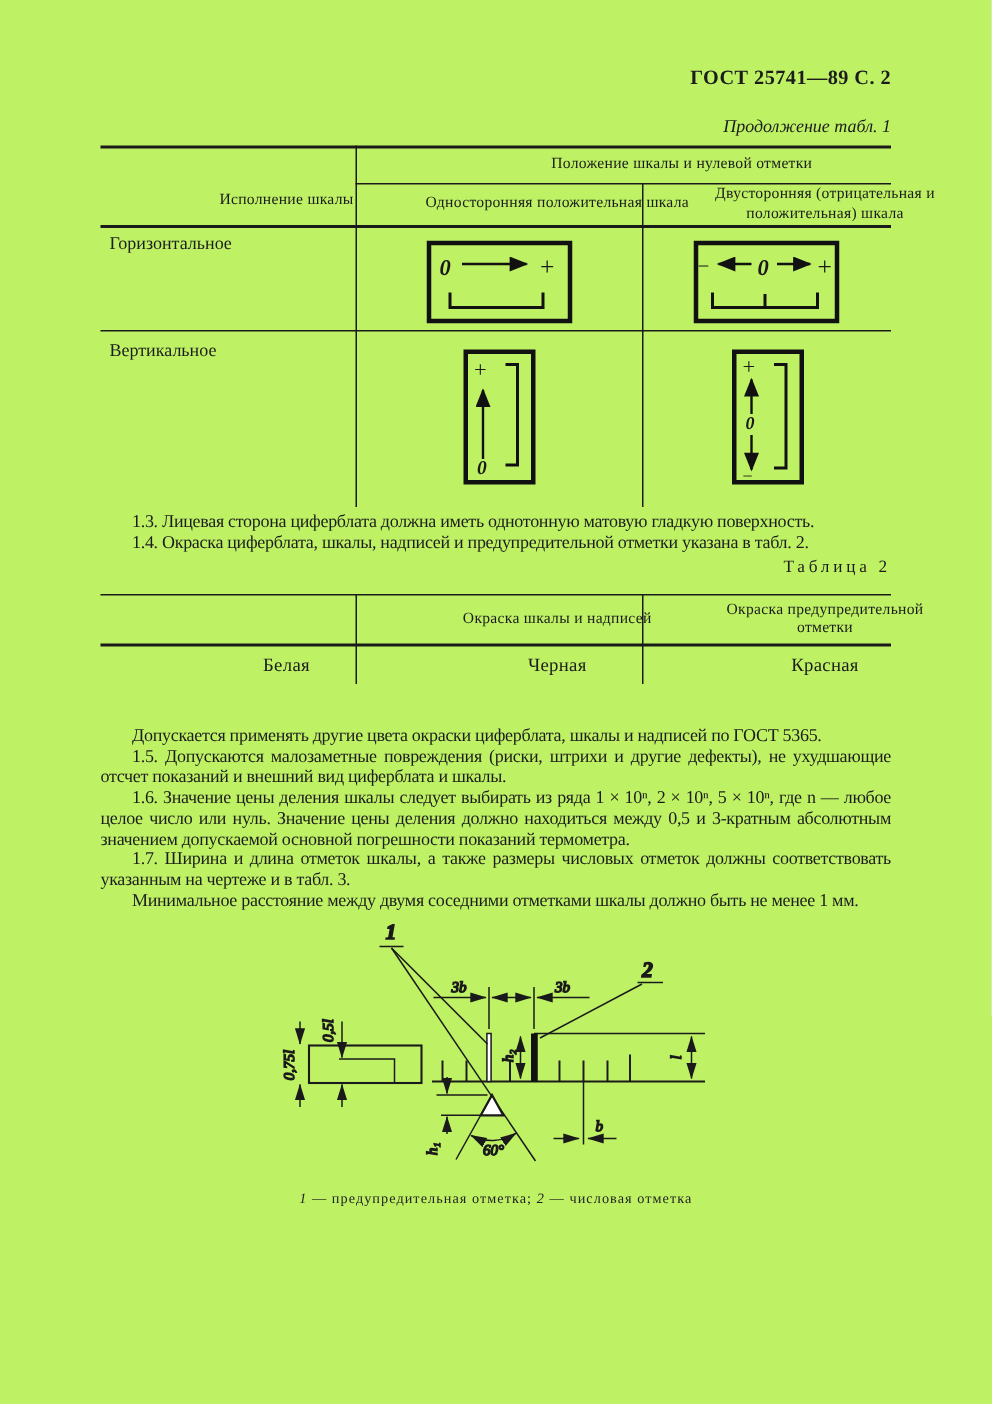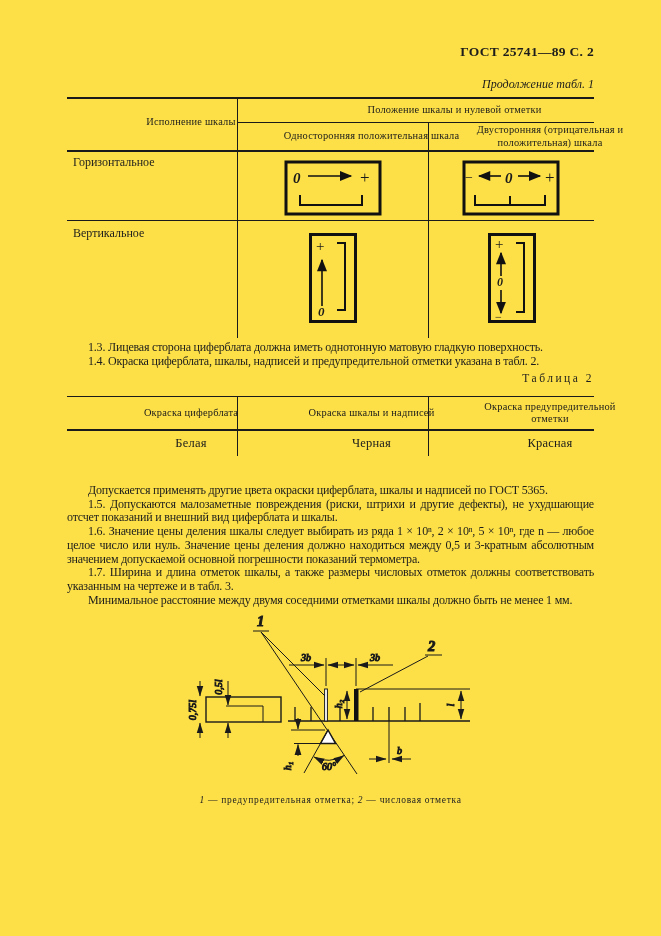--- a/index.html
+++ b/index.html
@@ -1,17 +1,17 @@
 <!DOCTYPE html>
 <html><head>
 <meta charset="utf-8">
 <style>
   html,body{margin:0;padding:0;background:#e8e8e8;}
   .sheet{
-    position:relative;width:661px;height:936px;background:#fde047;
+    position:relative;width:661px;height:936px;background:#bef264;
     font-family:"Liberation Serif","DejaVu Serif",serif;color:#1c1c1c;
     overflow:hidden;margin:0 auto;
   }
   .abs{position:absolute;}
   
   .gost-head{top:44px;right:67px;font-weight:bold;font-size:13.5px;letter-spacing:.3px;}
   .cont-note{top:77px;right:67px;font-style:italic;font-size:12px;}
   
   .tbl{left:67px;width:527px;}
   .hline{position:absolute;left:0;width:527px;background:#1a1a1a;}
@@ -56,21 +56,21 @@
   <div class="abs cont-note">Продолжение табл. 1</div>
 
   <div class="abs tbl" style="top:97px;height:241px;">
     <div class="hline" style="top:0;height:2.2px;"></div>
     <div class="hline" style="top:25px;left:170px;width:357px;height:1px;"></div>
     <div class="hline" style="top:53px;height:2.2px;"></div>
     <div class="hline" style="top:123px;height:1px;"></div>
     <div class="vline" style="left:170px;top:0;height:241px;"></div>
     <div class="vline" style="left:361px;top:25px;height:216px;"></div>
 
-    <div class="cell" style="left:0;top:0;width:170px;height:51px;">Исполнение шкалы</div>
+    <div class="cell" style="left:0;top:12px;width:170px;height:51px;">Исполнение шкалы</div>
     <div class="cell" style="left:170px;top:2px;width:357px;height:23px;">Положение шкалы и нулевой отметки</div>
     <div class="cell" style="left:170px;top:26px;width:191px;height:27px;">Односторонняя положительная шкала</div>
     <div class="cell" style="left:363px;top:26px;width:162px;height:27px;">Двусторонняя (отрицательная и положительная) шкала</div>
 
     <div class="rowlab" style="left:6px;top:58px;">Горизонтальное</div>
     <div class="rowlab" style="left:6px;top:129px;">Вертикальное</div>
 
     <svg class="abs" style="left:216px;top:62px;" width="100" height="58" viewBox="0 0 100 58">
       <rect x="3" y="3" width="94" height="52" fill="none" stroke="#111" stroke-width="3"></rect>
       <text x="10" y="24" class="dsym" font-size="15">0</text>
@@ -114,21 +114,20 @@
   </div>
 
   <div class="abs tab2-title">Таблица 2</div>
 
   <div class="abs tbl" style="top:396px;height:60px;">
     <div class="hline" style="top:0;height:1.2px;"></div>
     <div class="hline" style="top:33px;height:2.4px;"></div>
     <div class="vline" style="left:170px;top:0;height:60px;"></div>
     <div class="vline" style="left:361px;top:0;height:60px;"></div>
 
-    <div class="cell" style="left:0;top:2px;width:170px;height:30px;">Окраска циферблата</div>
     <div class="cell" style="left:170px;top:2px;width:191px;height:30px;">Окраска шкалы и надписей</div>
     <div class="cell" style="left:361px;top:2px;width:166px;height:30px;">Окраска предупредительной отметки</div>
 
     <div class="cell val" style="left:0;top:36px;width:170px;height:22px;">Белая</div>
     <div class="cell val" style="left:170px;top:36px;width:191px;height:22px;">Черная</div>
     <div class="cell val" style="left:361px;top:36px;width:166px;height:22px;">Красная</div>
   </div>
 
   <div class="abs tblock" style="top:484px;">
     <p class="para">Допускается применять другие цвета окраски циферблата, шкалы и надписей по ГОСТ 5365.</p>

